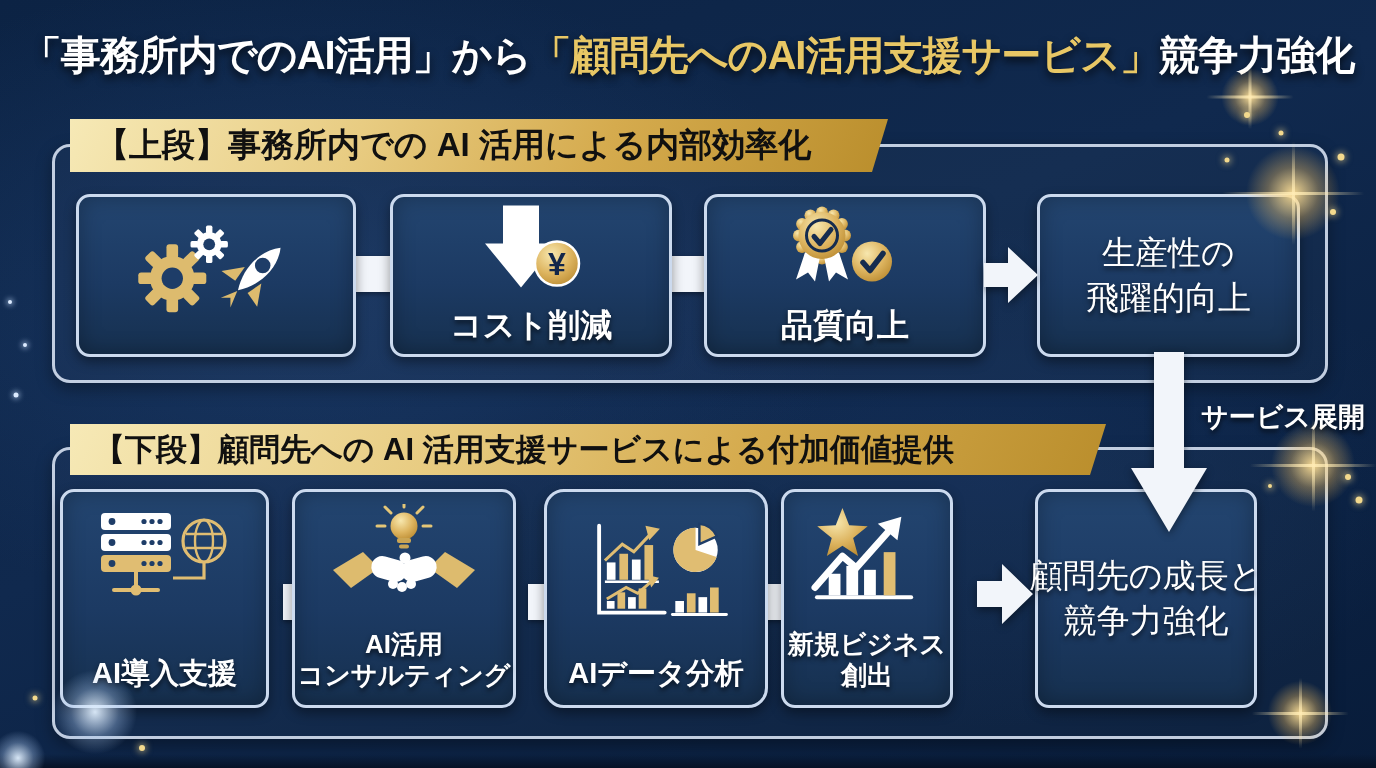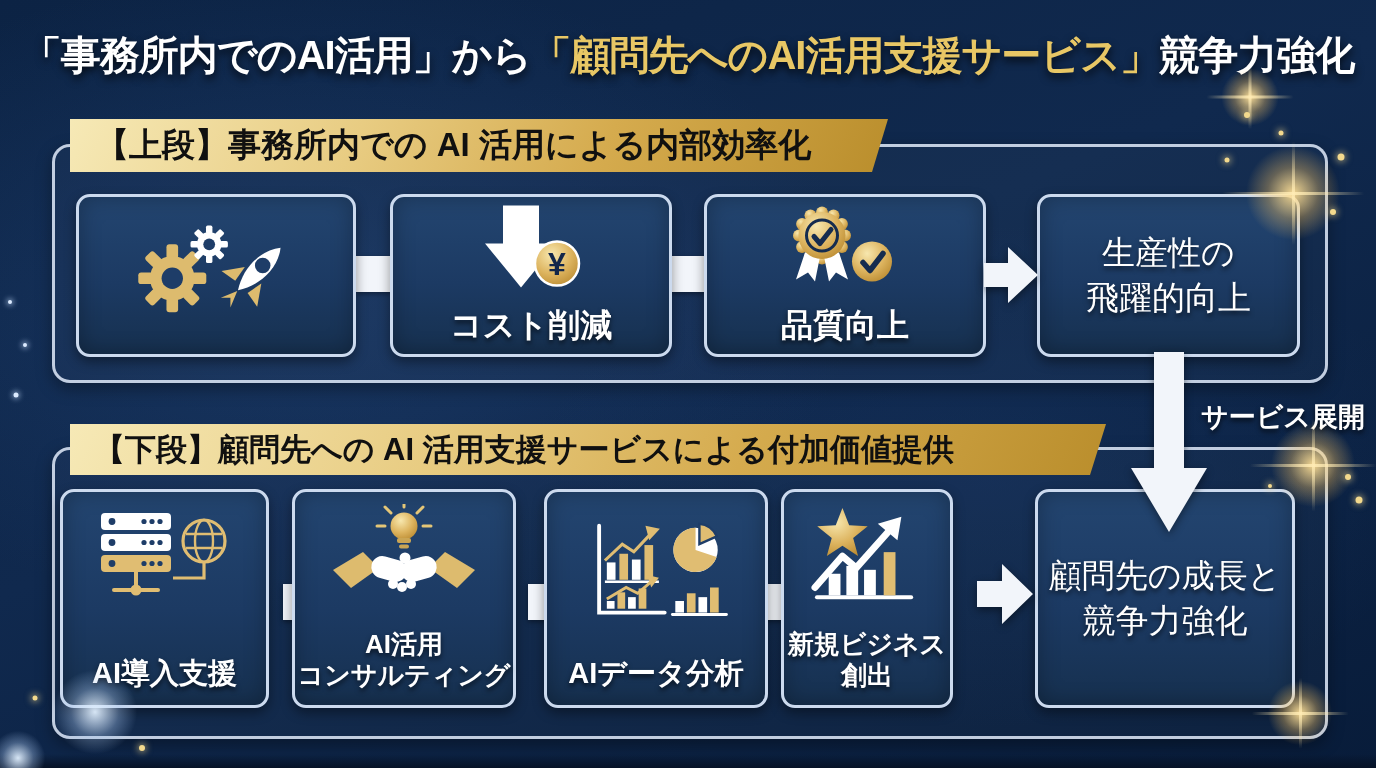--- a/index.html
+++ b/index.html
@@ -287,21 +287,21 @@
         <circle cx="82" cy="80" r="5" fill="#ffffff"></circle>
         <circle cx="76" cy="54" r="5.5" fill="#ffffff"></circle>
       </svg>
     </div>
     <div class="box-label label-sm">AI活用</div>
     <div class="box-label label-sm">コンサルティング</div>
   </div>
 
   <div class="conn" style="left:528px;top:584px;width:20px;height:36px;"></div>
 
-  <div class="box lower-box" style="left:544px;width:224px;">
+  <div class="box lower-box" style="left:544px;width:224px;border-radius:20px;">
     <div class="icon-wrap">
       <svg width="155" height="108" viewBox="0 0 155 112">
         <path d="M18,6 L18,96 L86,96" fill="none" stroke="#ffffff" stroke-width="4" stroke-linecap="round"></path>
         <rect x="26" y="44" width="9" height="18" fill="#ffffff"></rect>
         <rect x="39" y="35" width="9" height="27" fill="#e0bd72"></rect>
         <rect x="52" y="41" width="9" height="21" fill="#ffffff"></rect>
         <rect x="65" y="26" width="9" height="36" fill="#e0bd72"></rect>
         <line x1="24" y1="64" x2="80" y2="64" stroke="#ffffff" stroke-width="2.5"></line>
         <path d="M24,42 L42,25 L54,33 L70,16" fill="none" stroke="#e0bd72" stroke-width="3.2"></path>
         <polygon points="66,6 81,9 70,21" fill="#e0bd72"></polygon>
@@ -344,21 +344,21 @@
       </svg>
     </div>
     <div class="box-label label-sm">新規ビジネス</div>
     <div class="box-label label-sm">創出</div>
   </div>
 
   <svg class="arrow-svg" style="left:977px;top:562px;" width="56" height="64" viewBox="0 0 56 64">
     <polygon points="0,19 25,19 25,2 56,32 25,62 25,45 0,45" fill="#f2f5fa"></polygon>
   </svg>
 
-  <div class="box lower-box result-box" style="left:1035px;width:260px;">
+  <div class="box lower-box result-box" style="left:1035px;width:222px;">
     <div class="result-line">顧問先の成長と</div>
     <div class="result-line">競争力強化</div>
   </div>
 
   <div class="fx glow" style="left:1293px;top:193px;width:95px;height:95px;"></div>
   <div class="fx glow" style="left:1250px;top:97px;width:58px;height:58px;"></div>
   <div class="fx glow" style="left:1313px;top:465px;width:85px;height:85px;"></div>
   <div class="fx glow" style="left:1300px;top:713px;width:65px;height:65px;"></div>
   <div class="fx glow-white" style="left:95px;top:712px;width:85px;height:85px;"></div>
   <div class="fx glow-white" style="left:18px;top:758px;width:55px;height:55px;"></div>

